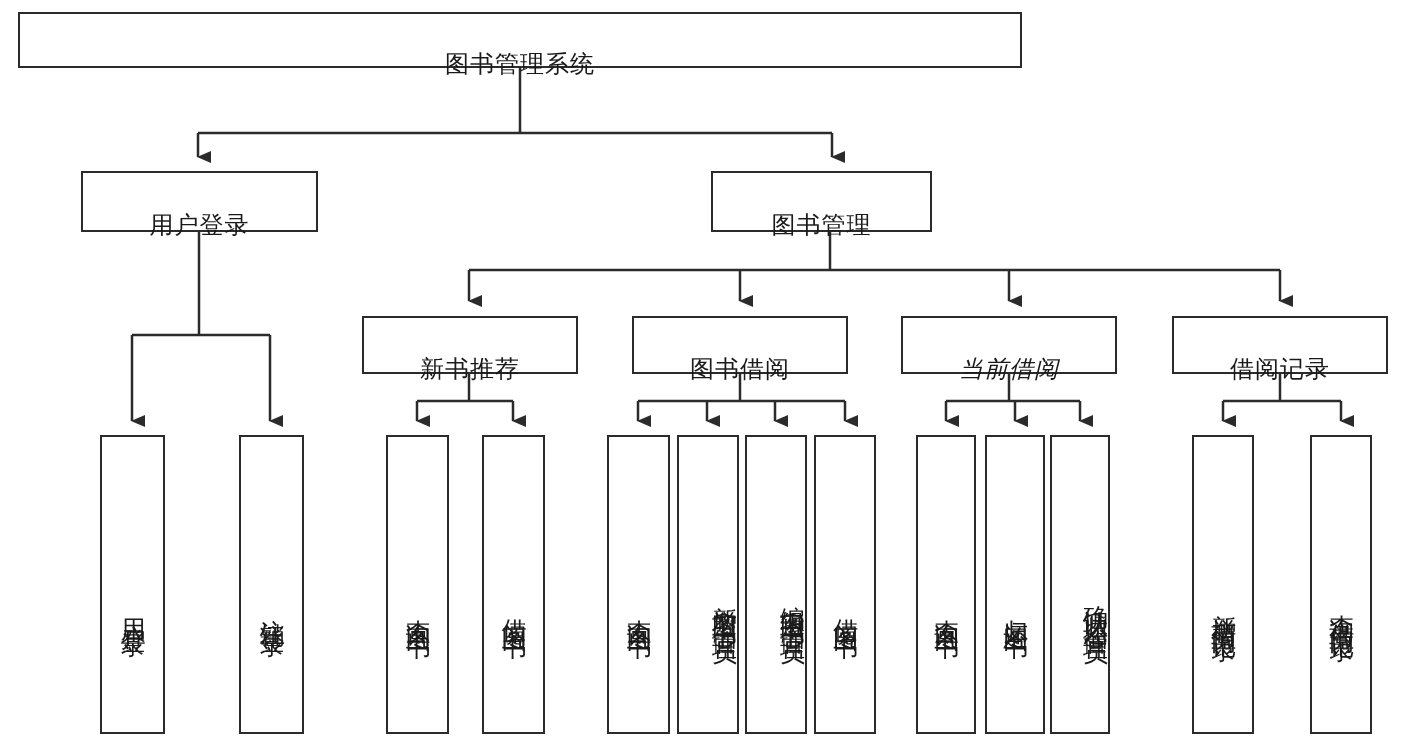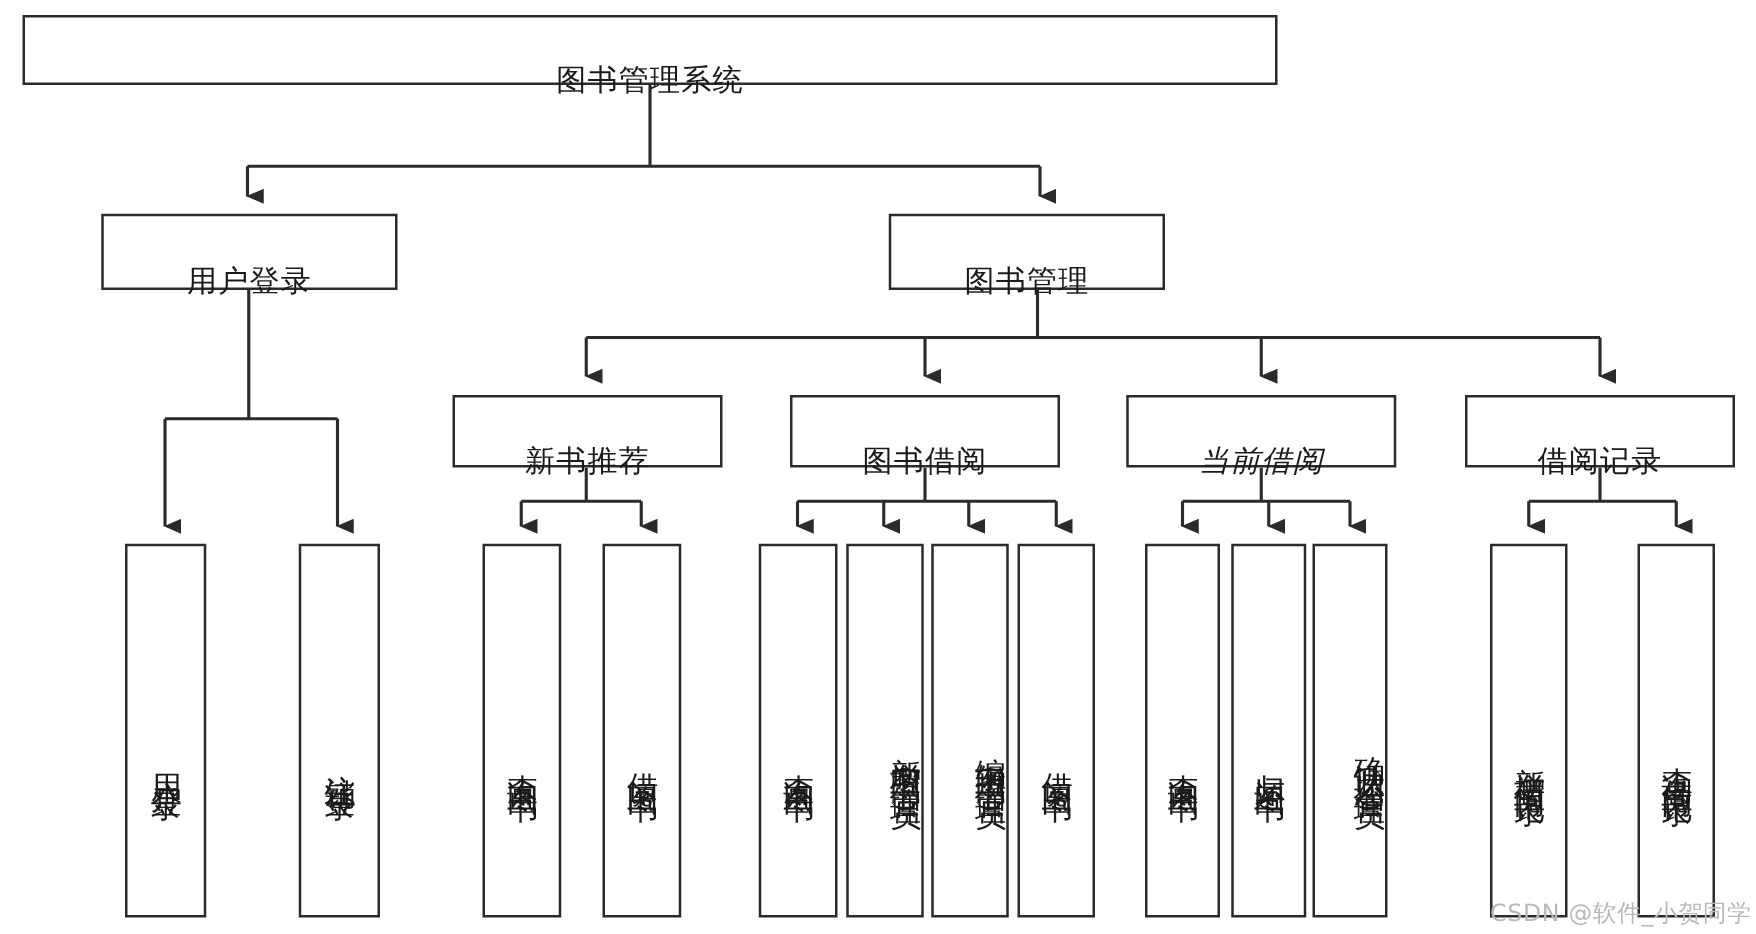--- a/index.html
+++ b/index.html
@@ -185,15 +185,14 @@
     <span class="node-label">确认归还（管理员）</span>
   </div>
 
   <div class="node vert centered" style="left:1192px; top:435px; width:62px; height:299px;">
     <span class="node-label">新增借阅记录</span>
   </div>
   <div class="node vert centered" style="left:1310px; top:435px; width:62px; height:299px;">
     <span class="node-label">查询借阅记录</span>
   </div>
 
-  <div class="watermark" style="left:1192px; top:718px;">CSDN @软件_小贺同学</div>
 
 </div>
 
 </body></html>

